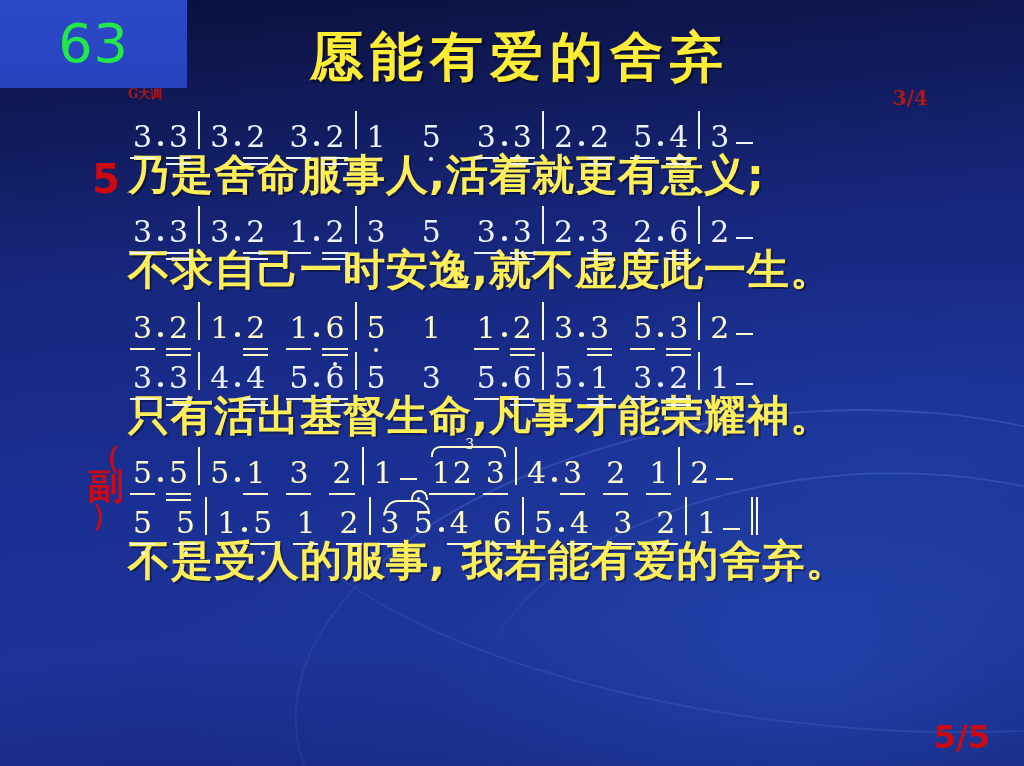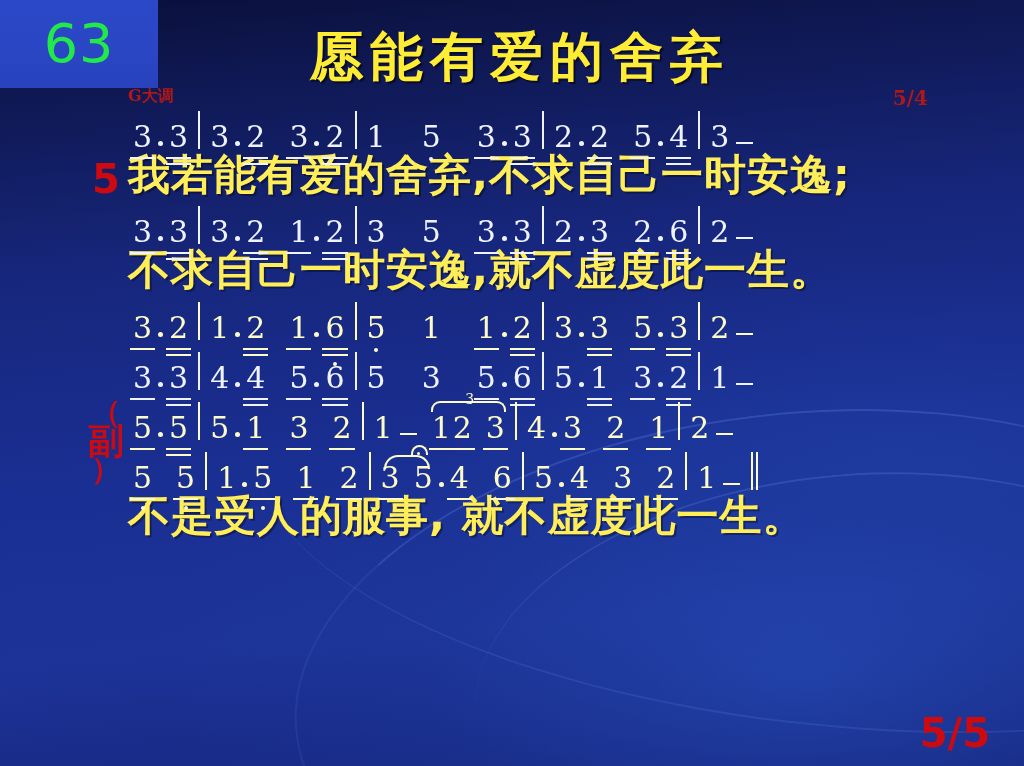--- a/index.html
+++ b/index.html
@@ -44,21 +44,21 @@
     width: 1150px; height: 430px;
     right: -380px; bottom: 40px;
     border-bottom: 2px solid rgba(110,150,245,0.16);
     transform: rotate(6deg);
   }
 
   
   #num-badge {
     position: absolute;
     left: 0; top: 0;
-    width: 158px; height: 88px;
+    width: 187px; height: 88px;
     background: linear-gradient(180deg, #2b48c8 0%, #2a46c4 60%, #2742bb 100%);
     display: flex;
     align-items: center;
     justify-content: center;
   }
   #num-badge .num {
     color: #22e84a;
     font-size: 54px;
     line-height: 1;
     font-family: "DejaVu Sans", sans-serif;
@@ -76,21 +76,21 @@
     letter-spacing: 7px;
     text-shadow: 2px 2px 1px rgba(0,0,0,0.55);
     font-family: "DejaVu Sans", sans-serif;
     padding-left: 16px;
   }
 
   #key-sig {
     position: absolute;
     left: 128px; top: 86px;
     color: #b01717;
-    font-size: 16px;
+    font-size: 12px;
     font-weight: bold;
     font-family: "DejaVu Serif", serif;
   }
   #time-sig {
     position: absolute;
     right: 96px; top: 86px;
     color: #b01717;
     font-size: 20px;
     font-weight: bold;
     font-family: "DejaVu Serif", serif;
@@ -295,42 +295,42 @@
     line-height: 1.08;
     white-space: nowrap;
     font-family: "DejaVu Sans", sans-serif;
     text-shadow: 2px 2px 0px rgba(0,0,0,0.35);
   }
 
   #page-indicator {
     position: absolute;
     right: 34px; bottom: 10px;
     color: #cc0a10;
-    font-size: 40px;
+    font-size: 32px;
     font-weight: bold;
     font-family: "DejaVu Sans", sans-serif;
   }
 </style>
 </head>
 <body>
 
 <div id="slide">
 
   <div class="swoosh s1"></div>
   <div class="swoosh s2"></div>
   <div class="swoosh s3"></div>
 
   <div id="num-badge">
     <span class="num">63</span>
   </div>
 
   <div id="title">愿能有爱的舍弃</div>
 
   <div id="key-sig">G大调</div>
-  <div id="time-sig">5/4</div>
+  <div id="time-sig">3/4</div>
 
   <div id="body">
 
     <div class="stanza">
       <div class="marker verse">5</div>
       <div class="notation white">
         <span class="measure">
           <span class="n b1"><span class="d">3</span></span>
           <span class="dotsep"></span>
           <span class="n b2"><span class="d">3</span></span>
@@ -364,21 +364,21 @@
           <span class="n b1"><span class="d">5</span></span>
           <span class="dotsep"></span>
           <span class="n b2"><span class="d">4</span></span>
         </span>
         <span class="bar"></span>
         <span class="measure">
           <span class="n"><span class="d">3</span></span>
           <span class="dash"></span>
         </span>
       </div>
-      <div class="lyrics">我若能有爱的舍弃,不求自己一时安逸;</div>
+      <div class="lyrics">乃是舍命服事人,活着就更有意义;</div>
     </div>
 
     <div class="stanza">
       <div class="notation white">
         <span class="measure">
           <span class="n b1"><span class="d">3</span></span>
           <span class="dotsep"></span>
           <span class="n b2"><span class="d">3</span></span>
         </span>
         <span class="bar"></span>
@@ -501,20 +501,21 @@
           <span class="n b1"><span class="d">3</span></span>
           <span class="dotsep"></span>
           <span class="n b2"><span class="d">2</span></span>
         </span>
         <span class="bar"></span>
         <span class="measure">
           <span class="n"><span class="d">1</span></span>
           <span class="dash"></span>
         </span>
       </div>
+      <div class="lyrics">只有活出基督生命,凡事才能荣耀神。</div>
     </div>
 
     <div class="stanza">
       <div class="marker chorus">
         <span class="paren-top">（</span>
         <span class="fu">副</span>
         <span class="paren-bot">）</span>
       </div>
       <div class="notation pale">
         <span class="measure">
@@ -607,20 +608,20 @@
           <span class="gap"></span>
           <span class="n b1"><span class="d">2</span></span>
         </span>
         <span class="bar"></span>
         <span class="measure">
           <span class="n"><span class="d">1</span></span>
           <span class="dash"></span>
           <span class="bar final"></span>
         </span>
       </div>
-      <div class="lyrics">不是受人的服事, 就不虚度此一生。</div>
+      <div class="lyrics">不是受人的服事, 我若能有爱的舍弃。</div>
     </div>
 
   </div>
 
   <div id="page-indicator">5/5</div>
 
 </div>
 
 </body></html>

